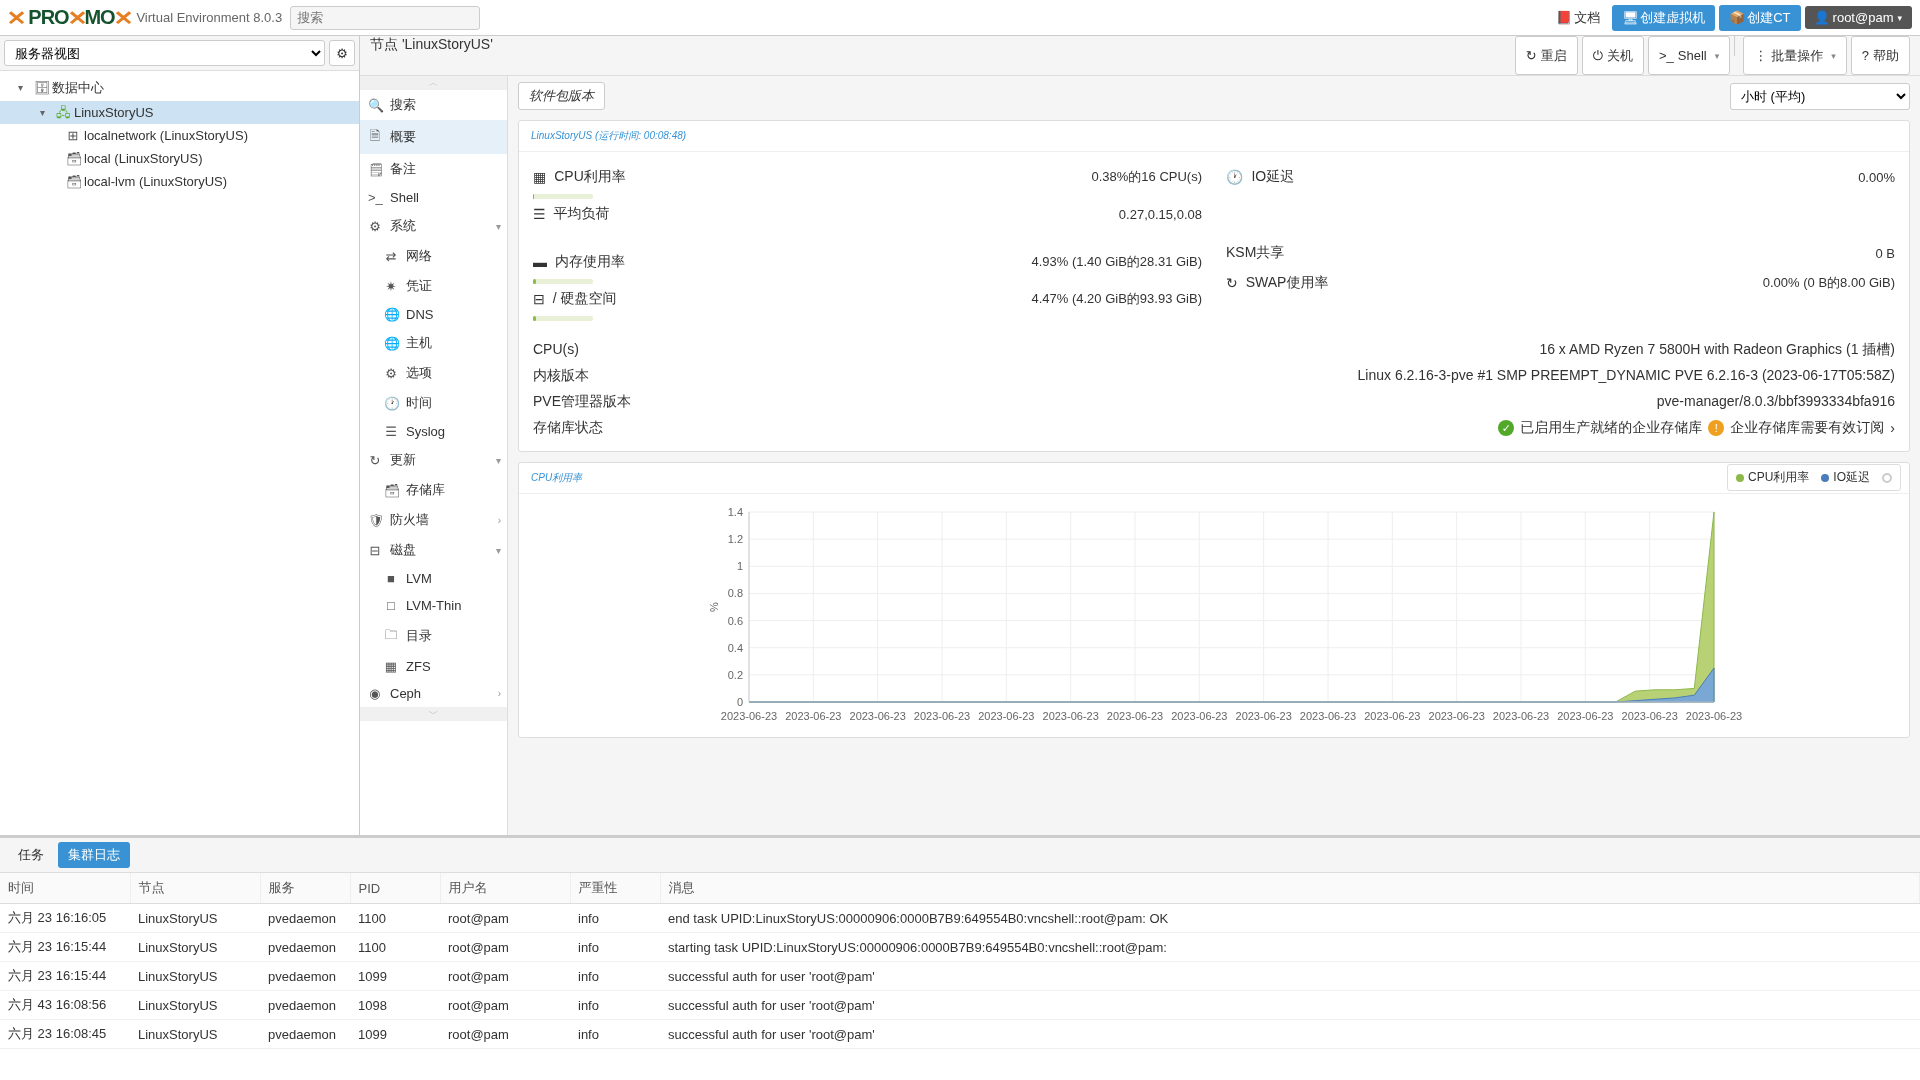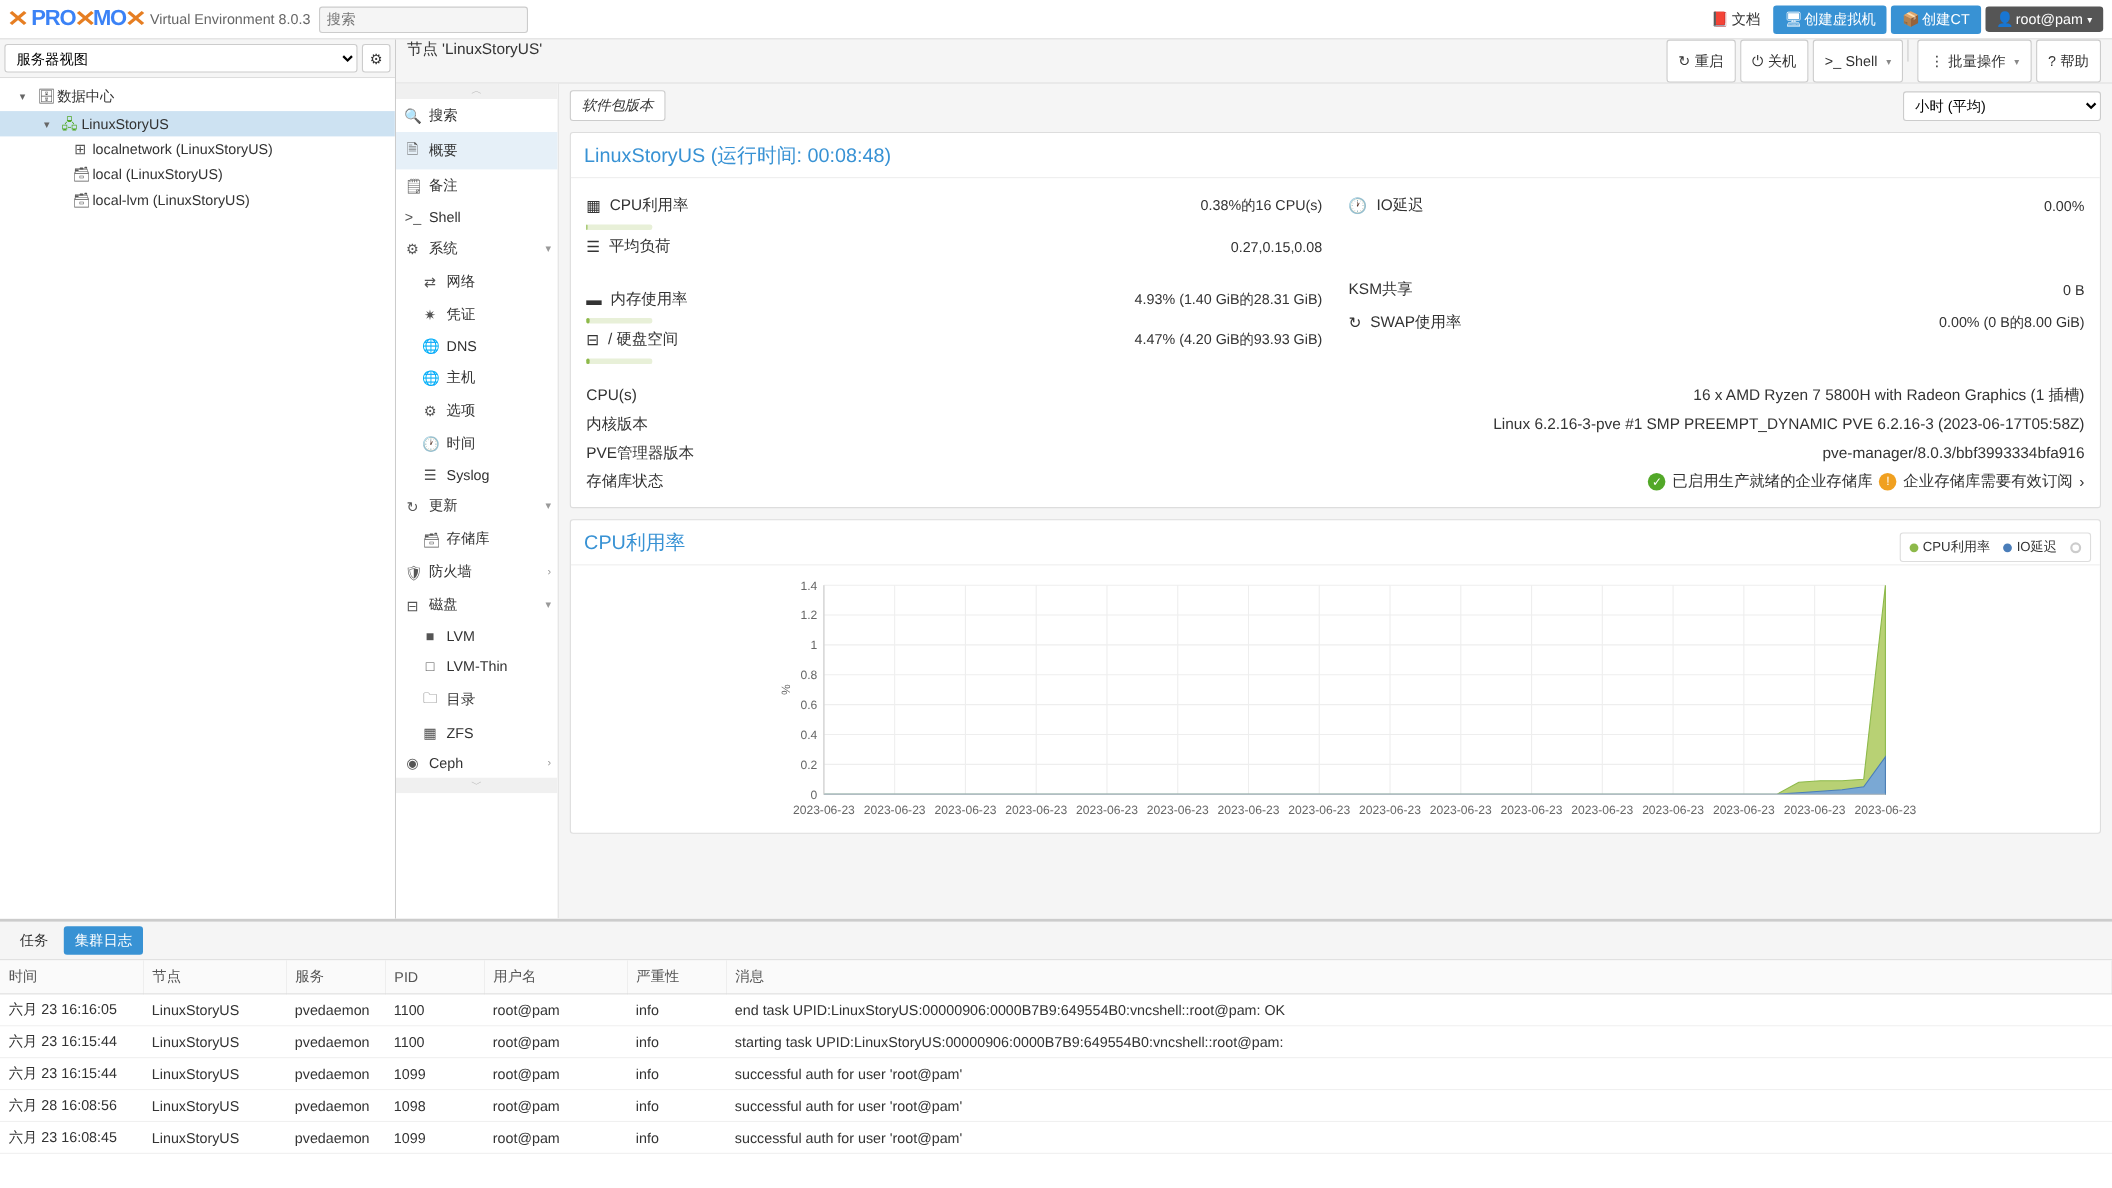--- a/index.html
+++ b/index.html
@@ -2,21 +2,21 @@
 <html><head>
 <meta charset="utf-8">
 <style>
 * { box-sizing: border-box; margin: 0; padding: 0; }
 body { font-family: Arial, Helvetica, sans-serif; font-size: 13px; color: #333; background: #fff; overflow: hidden; }
 
 
 .header { height: 36px; background: #fff; border-bottom: 1px solid #ccc; display: flex; align-items: center; padding: 0 8px; }
 .logo { font-size: 20px; font-weight: bold; letter-spacing: -1px; display: inline-flex; align-items: center; }
 .logo .x1 { color: #e67e22; font-family: Arial; transform: scaleX(1.2); }
-.logo .prox { color: #3b82f6; }
+.logo .prox { color: #14532d; }
 .version { color: #666; margin-left: 6px; font-size: 13px; }
 .search-box { margin-left: 8px; }
 .search-box input { width: 190px; height: 24px; padding: 2px 6px; border: 1px solid #ccc; border-radius: 3px; background: #f5f5f5; font-size: 13px; }
 .header-spacer { flex: 1; }
 .hdr-link { display: inline-flex; align-items: center; gap: 4px; padding: 3px 8px; border-radius: 3px; cursor: pointer; font-size: 13px; }
 .hdr-btn { display: inline-flex; align-items: center; gap: 4px; padding: 4px 10px; border-radius: 3px; cursor: pointer; font-size: 13px; margin-left: 4px; color: #fff; }
 .btn-blue { background: #3892d4; }
 .btn-dark { background: #555; }
 .icon { display: inline-block; width: 14px; height: 14px; font-style: normal; text-align: center; line-height: 14px; }
 
@@ -58,21 +58,21 @@
 .sm-icon { width: 14px; text-align: center; color: #555; }
 
 
 .main-panel { flex: 1; overflow-y: auto; background: #f5f5f5; padding: 0; }
 .panel-top-row { display: flex; align-items: center; padding: 6px 10px; gap: 6px; }
 .panel-top-row .spacer { flex: 1; }
 .small-btn { padding: 4px 10px; border: 1px solid #ccc; background: #fff; border-radius: 3px; cursor: pointer; font-size: 13px; font-style: italic; }
 .small-select { padding: 4px 6px; border: 1px solid #ccc; background: #fff; border-radius: 3px; font-size: 13px; width: 180px; }
 
 .panel { background: #fff; margin: 4px 10px 10px 10px; border: 1px solid #ddd; border-radius: 3px; }
-.panel-title { padding: 8px 12px; font-size: 18px; color: #3892d4; border-bottom: 1px solid #eee; }
+.panel-title { padding: 8px 12px; font-size: 10px; color: #3892d4; border-bottom: 1px solid #eee; font-style: italic; }
 .panel-body { padding: 10px 14px; }
 
 .status-grid { display: flex; gap: 24px; }
 .status-col { flex: 1; }
 .status-row { display: flex; align-items: center; padding: 6px 0; }
 .status-label { display: flex; align-items: center; gap: 8px; font-size: 14px; }
 .status-val { margin-left: auto; font-size: 13px; }
 .status-bar { height: 5px; background: #e8f0d8; border-radius: 2px; width: 60px; margin-top: 2px; position: relative; }
 .status-bar .fill { position: absolute; left: 0; top: 0; bottom: 0; background: #8db94a; border-radius: 2px; }
 
@@ -523,21 +523,21 @@
           <tr>
             <td>六月 23 16:15:44</td>
             <td>LinuxStoryUS</td>
             <td>pvedaemon</td>
             <td>1099</td>
             <td>root@pam</td>
             <td>info</td>
             <td>successful auth for user 'root@pam'</td>
           </tr>
           <tr>
-            <td>六月 28 16:08:56</td>
+            <td>六月 43 16:08:56</td>
             <td>LinuxStoryUS</td>
             <td>pvedaemon</td>
             <td>1098</td>
             <td>root@pam</td>
             <td>info</td>
             <td>successful auth for user 'root@pam'</td>
           </tr>
           <tr>
             <td>六月 23 16:08:45</td>
             <td>LinuxStoryUS</td>

